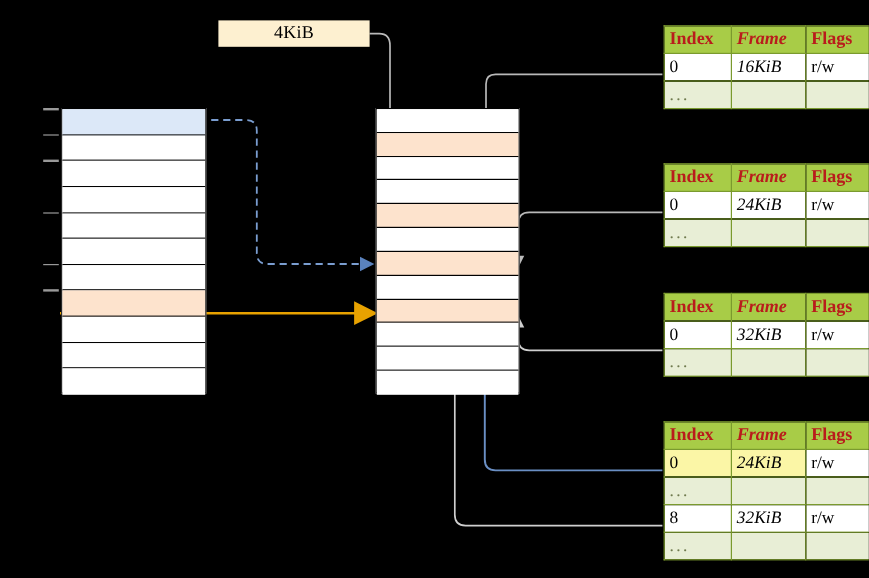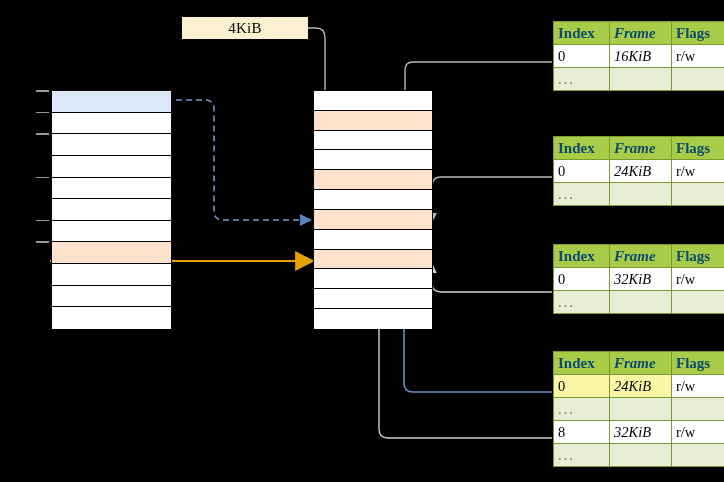--- a/index.html
+++ b/index.html
@@ -24,21 +24,21 @@
   #sizelabel{position:absolute;left:182px;top:17px;width:126px;height:22px;
              background:#fdf0d0;display:flex;align-items:center;justify-content:center;
              font-size:15px;color:#000;letter-spacing:.2px;}
 
   
   .ptable{position:absolute;border-collapse:collapse;border-spacing:0;
           font-size:14.5px;color:#000;table-layout:fixed;}
   .ptable th,.ptable td{border:1px solid #7a9a2e;padding:1px 4px;height:23px;
           box-sizing:border-box;text-align:left;vertical-align:middle;
           white-space:nowrap;overflow:hidden;}
-  .ptable th{background:#a8cc47;color:#0c4a6e;font-weight:bold;font-size:15px;}
+  .ptable th{background:#a8cc47;color:#b91c1c;font-weight:bold;font-size:15px;}
   .ptable td{background:#fff;}
   .ptable tr.dots td{background:#e8eed6;color:#6f7a4e;letter-spacing:2px;}
   .ptable td.hl{background:#fbf6a6;}
   .col-i{width:56px;}
   .col-f{width:62px;font-style:italic;}
   .col-g{width:56px;}
 </style>
 </head>
 <body>
 

